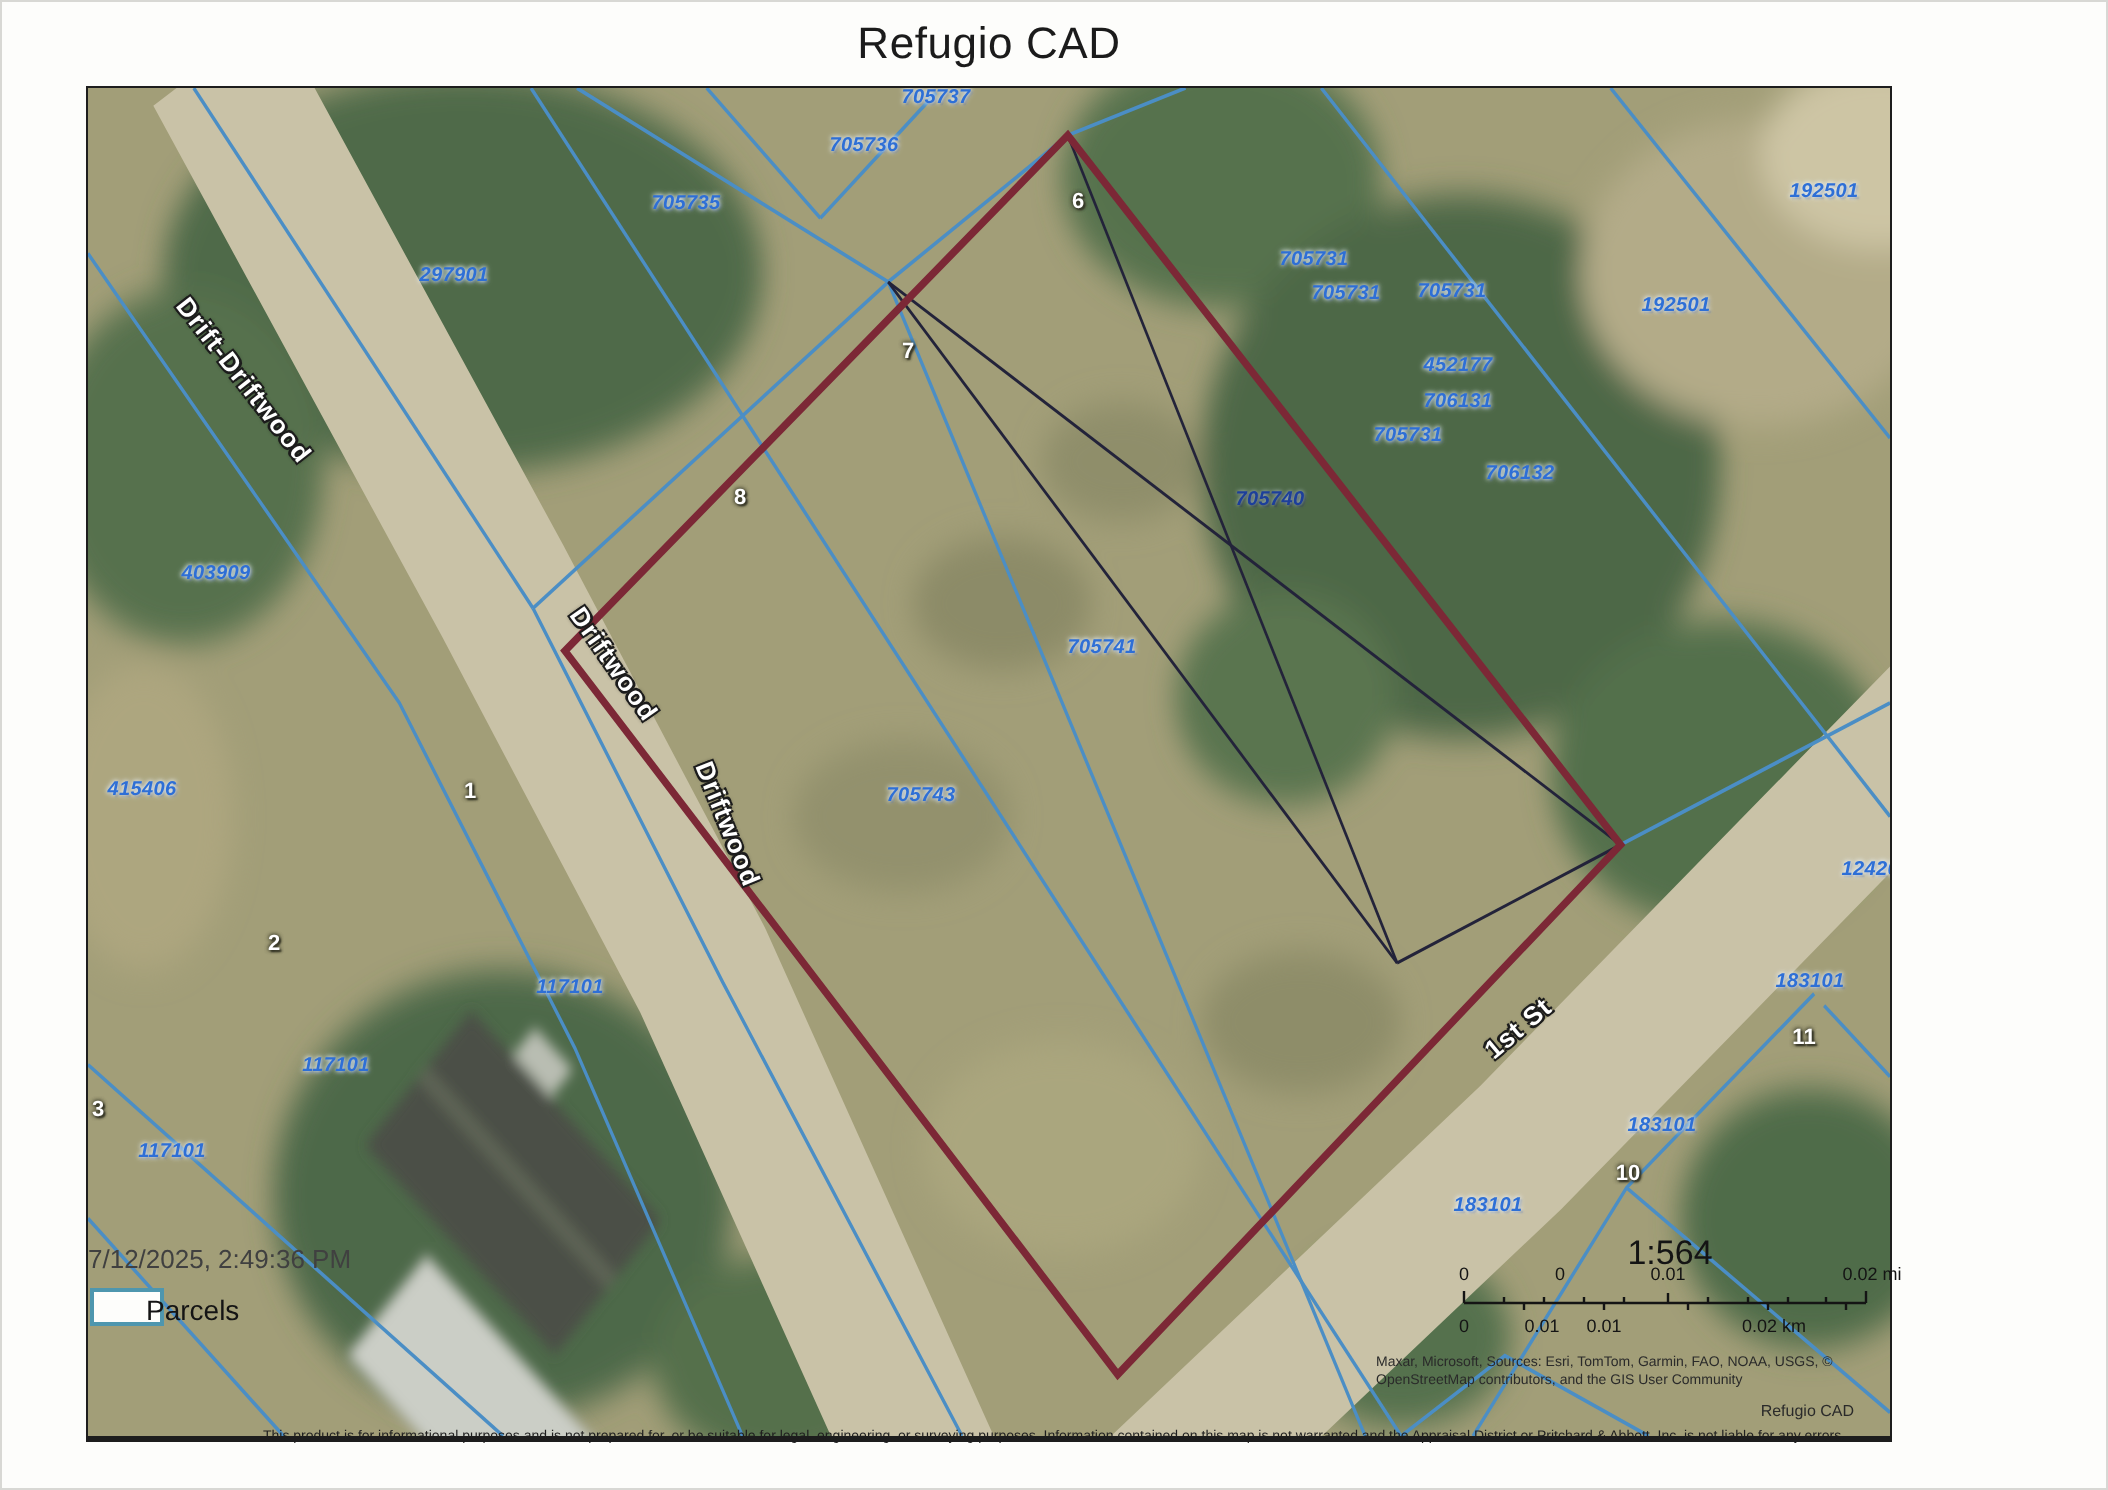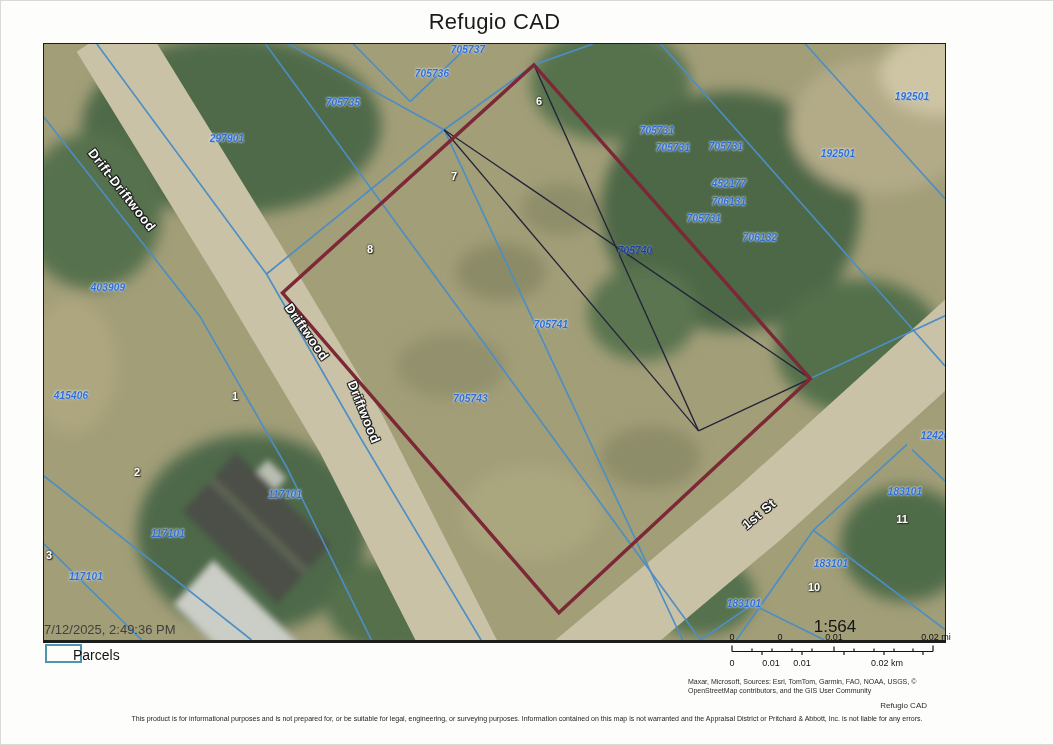--- a/index.html
+++ b/index.html
@@ -2,21 +2,21 @@
 <html><head>
 <meta charset="utf-8">
 <style>
   html,body{margin:0;padding:0;background:#e9e9e6;}
   *{box-sizing:border-box;}
   #page{position:relative;width:1054px;height:745px;background:#fdfdfb;overflow:hidden;
         font-family:"Liberation Sans",sans-serif;border:1px solid #d8d8d4;}
   #title{position:absolute;left:42px;top:8px;width:903px;text-align:center;
          font-size:22px;color:#1b1b1b;letter-spacing:.3px;}
   
-  #map-frame{position:absolute;left:42px;top:42px;width:903px;height:600px;
+  #map-frame{position:absolute;left:42px;top:42px;width:903px;height:678px;
              border:1.5px solid #1d1d1d;border-bottom-width:3px;background:#a29e78;}
   #map-svg{position:absolute;left:0;top:0;width:100%;height:100%;}
   #map-overlay{position:absolute;left:0;top:0;width:100%;height:100%;overflow:hidden;}
   .plabel{position:absolute;transform:translate(-50%,-50%);white-space:nowrap;
           font-weight:bold;font-style:italic;font-size:10px;color:#2e6fd6;letter-spacing:.2px;
           text-shadow:0 0 2px rgba(236,246,255,.95),0 0 3px rgba(236,246,255,.8),1px 1px 1px rgba(30,60,130,.35);}
   .plabel.dark{color:#1d3f9a;text-shadow:0 0 2px rgba(220,232,250,.8),1px 1px 1px rgba(10,20,60,.5);}
   .lotnum{position:absolute;transform:translate(-50%,-50%);white-space:nowrap;
           font-weight:bold;font-size:11px;color:#fff;
           text-shadow:0 0 2px #3c3c2c,0 0 2px #3c3c2c,1px 1px 1px #2d2d20;}
@@ -141,21 +141,21 @@
         <div class="plabel" style="left: 794px; top: 109px;">192501</div>
         <div class="plabel" style="left: 613px; top: 86px;">705731</div>
         <div class="plabel" style="left: 629px; top: 103px;">705731</div>
         <div class="plabel" style="left: 682px; top: 102px;">705731</div>
         <div class="plabel" style="left: 685px; top: 139px;">452177</div>
         <div class="plabel" style="left: 685px; top: 157px;">706131</div>
         <div class="plabel" style="left: 660px; top: 174px;">705731</div>
         <div class="plabel" style="left: 716px; top: 193px;">706132</div>
         <div class="plabel dark" style="left: 591px; top: 206px;">705740</div>
         <div class="plabel" style="left: 507px; top: 280px;">705741</div>
-        <div class="plabel" style="left: 421px; top: 354px; padding-left: 11px;">705743</div>
+        <div class="plabel" style="left: 411px; top: 354px; padding-left: 11px;">705743</div>
         <div class="plabel" style="left: 64px; top: 243px;">403909</div>
         <div class="plabel" style="left: 27px; top: 351px;">415406</div>
         <div class="plabel" style="left: 241px; top: 450px;">117101</div>
         <div class="plabel" style="left: 124px; top: 489px;">117101</div>
         <div class="plabel" style="left: 42px; top: 532px;">117101</div>
         <div class="plabel" style="left: 894px; top: 391px;">124201</div>
         <div class="plabel" style="left: 861px; top: 447px;">183101</div>
         <div class="plabel" style="left: 787px; top: 519px;">183101</div>
         <div class="plabel" style="left: 700px; top: 559px;">183101</div>
         <div class="lotnum" style="left: 495px; top: 57px;">6</div>

